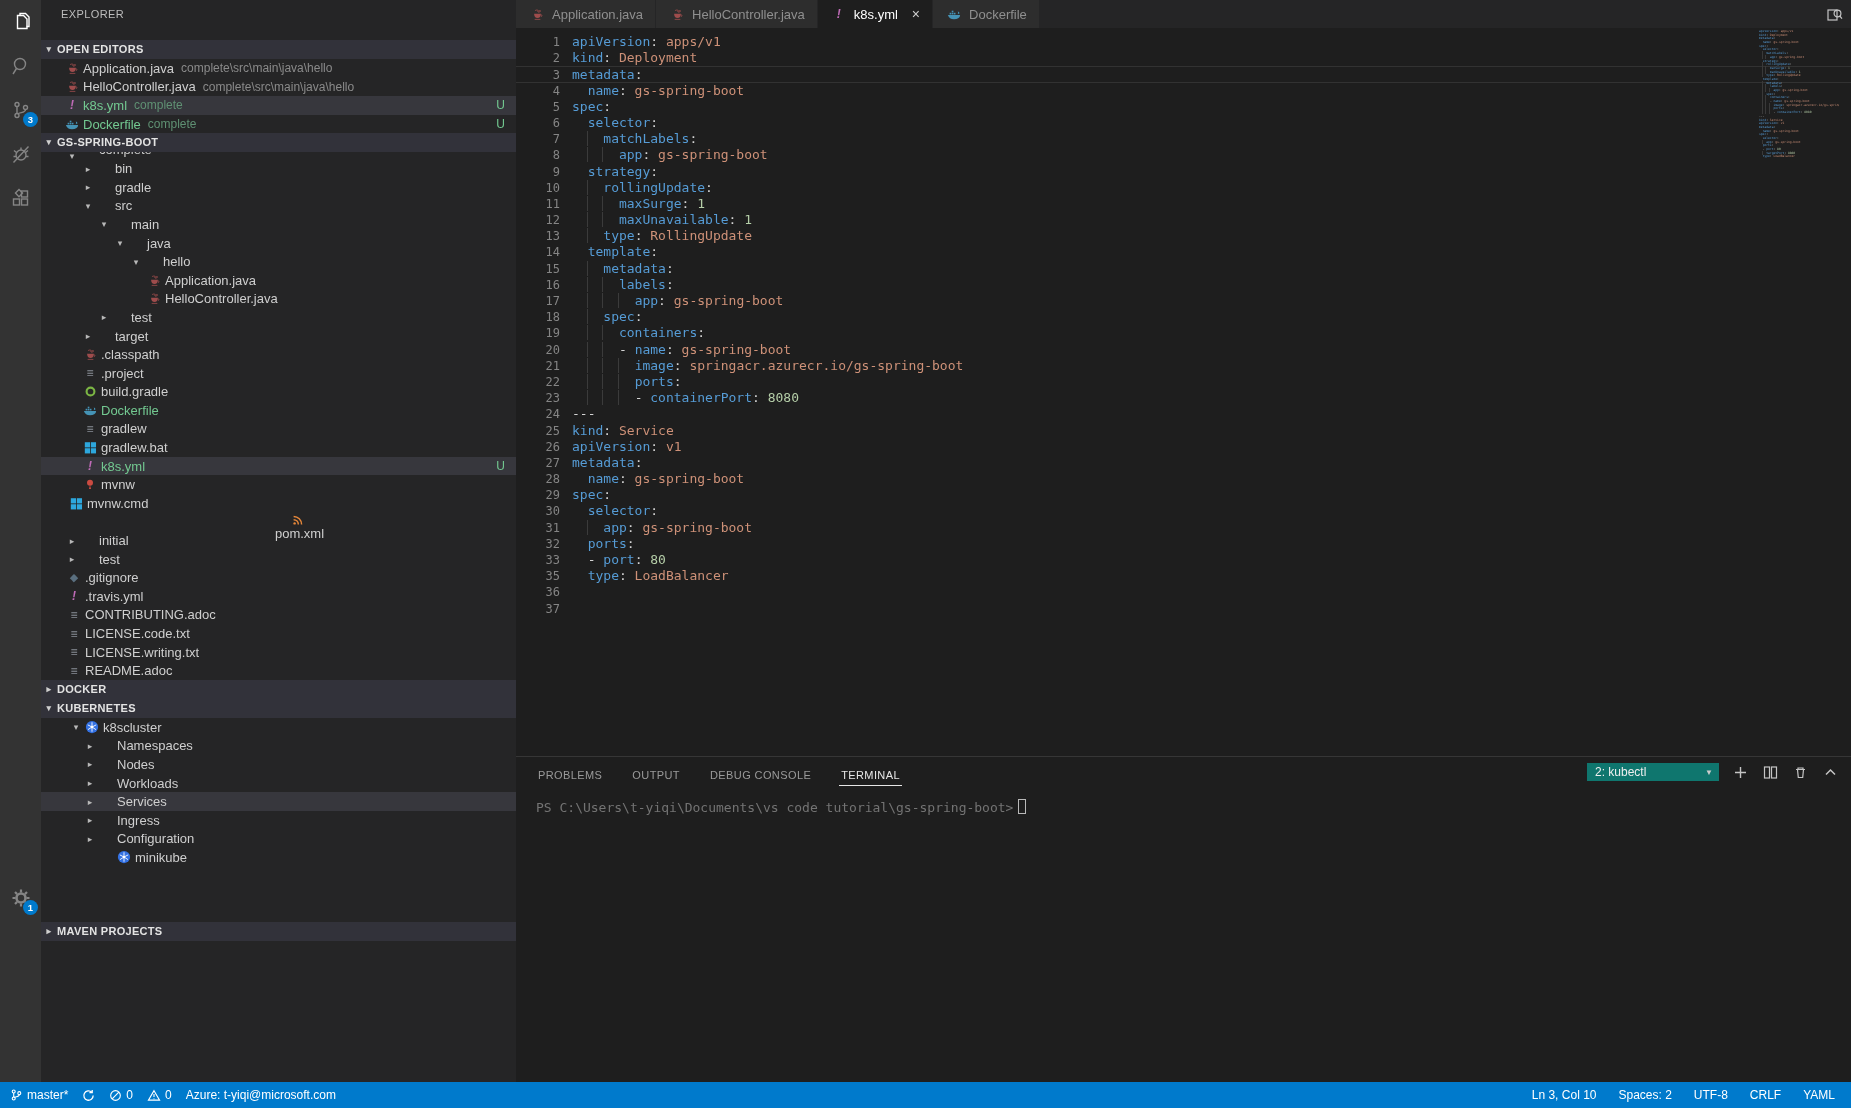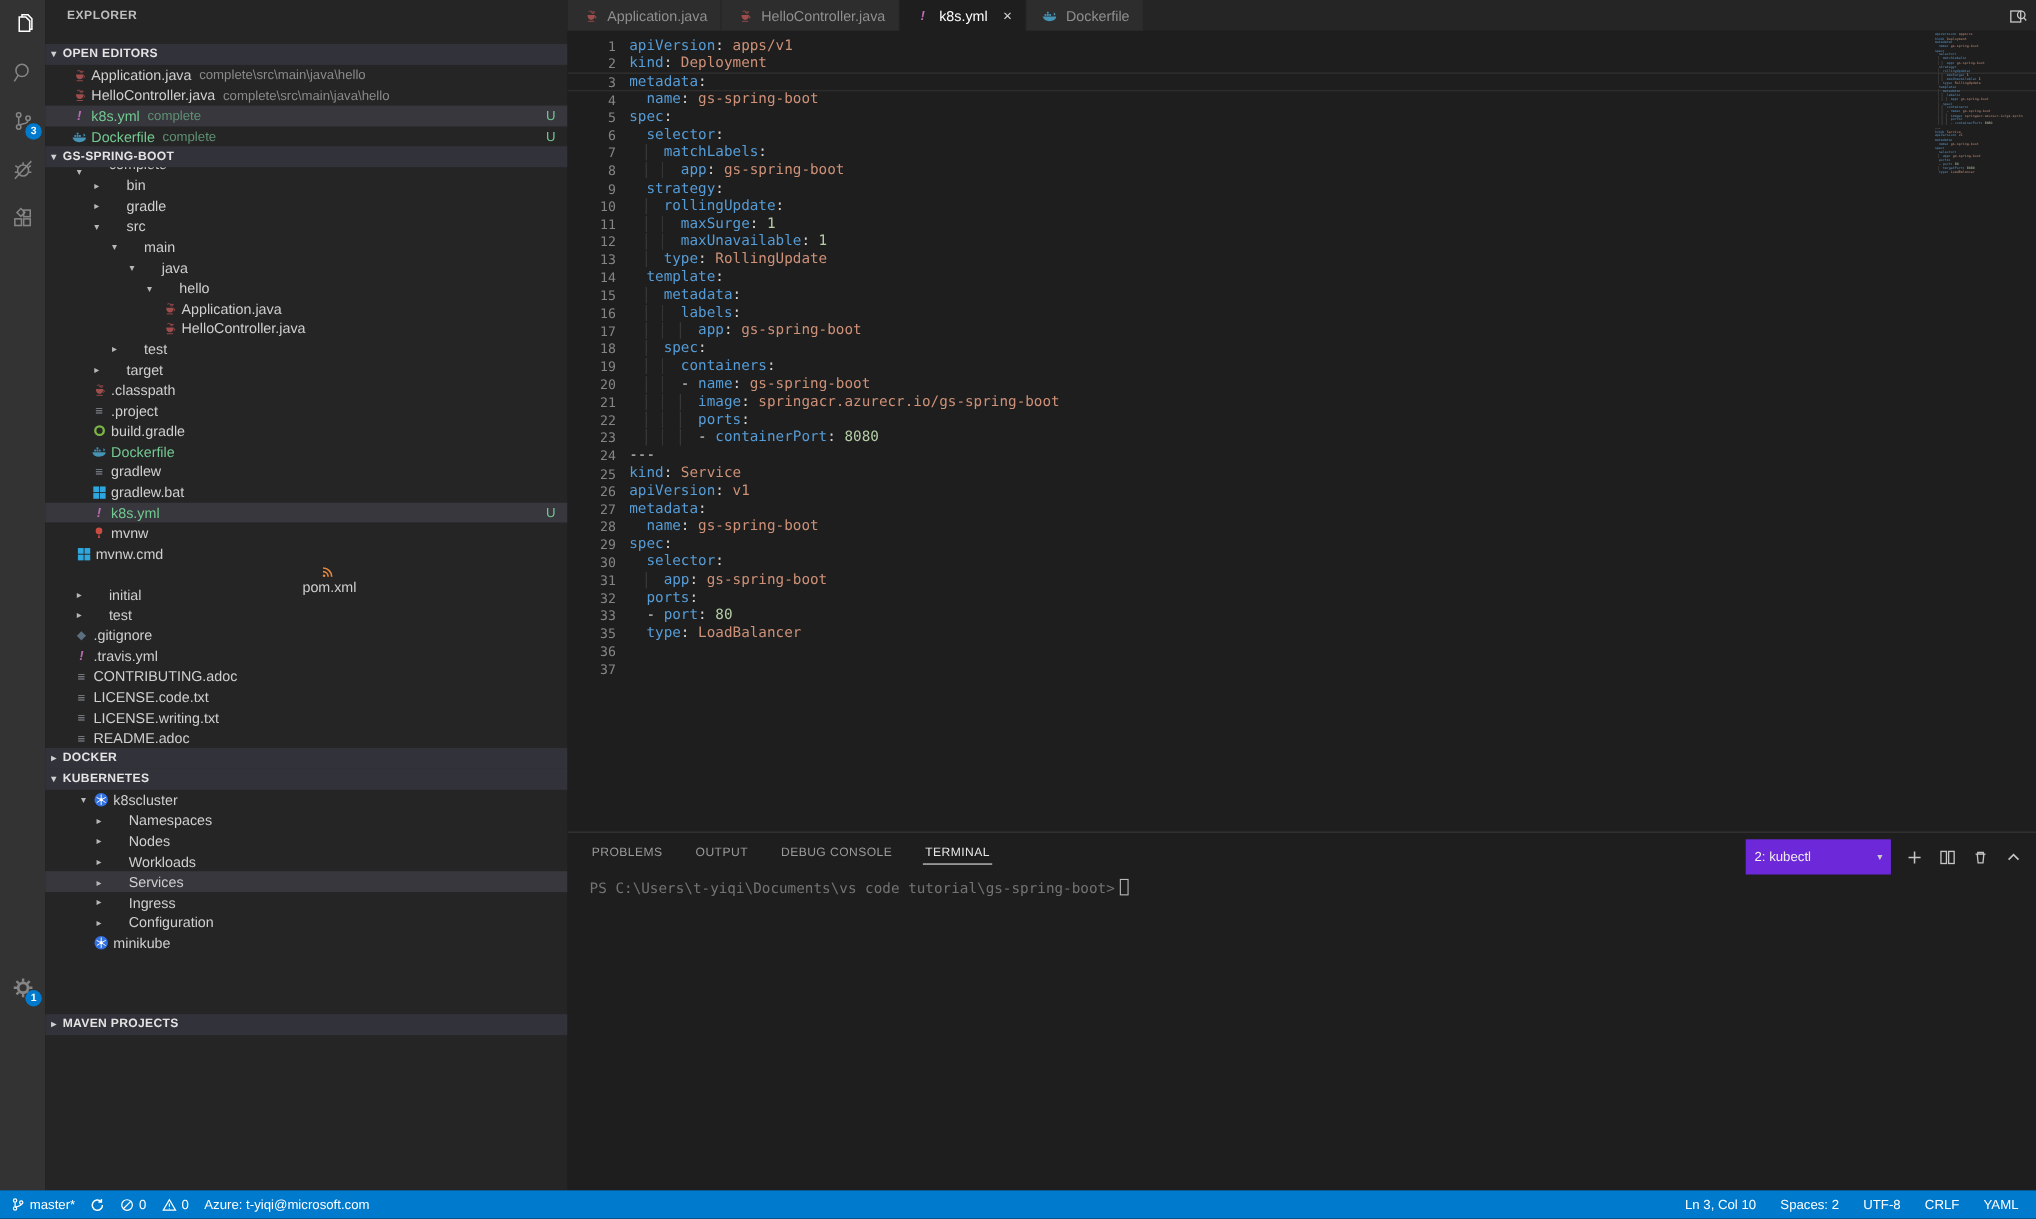--- a/index.html
+++ b/index.html
@@ -11,21 +11,21 @@
   .activity-bar { width:41px; background:#333333; position:relative; flex:none; display:flex; flex-direction:column; align-items:center; }
   .ab-item { width:41px; height:44px; display:flex; align-items:center; justify-content:center; position:relative; cursor:pointer; }
   .ab-item svg { stroke:#858585; fill:none; stroke-width:1.4; }
   .ab-item.active svg { stroke:#ffffff; }
   .ab-badge { position:absolute; right:3px; bottom:5px; min-width:15px; height:15px; border-radius:50%;
               background:#007acc; color:#fff; font-size:9.5px; line-height:15px; text-align:center; font-weight:bold; }
   .ab-settings { position:absolute; bottom:162px; left:0; }
 
   
   .sidebar { width:475px; background:#252526; flex:none; position:relative; color:#cccccc; font-size:13px; overflow:hidden; }
-  .sb-title { height:40px; line-height:28px; padding-left:20px; font-size:11px; color:#bdbdbd; letter-spacing:.4px;font-weight:bold; }
+  .sb-title { height:40px; line-height:28px; padding-left:20px; font-size:11px; color:#bdbdbd; letter-spacing:.4px; }
   .sec-header { height:19px; line-height:19px; background:#32323a; font-size:11px; font-weight:bold; color:#e3e3e3;
                 letter-spacing:.3px; display:flex; align-items:center; cursor:pointer; }
   .sec-header .twisty { width:16px; text-align:center; font-size:9px; color:#cfcfcf; }
   .rows { width:100%; }
   .row { height:18.6px; display:flex; align-items:center; position:relative; cursor:pointer; white-space:nowrap; }
   .row.selected { background:#37373d; }
   .row .twisty { width:14px; flex:none; text-align:center; font-size:9px; color:#b8b8b8; }
   .row .fi, .fi { width:18px; flex:none; display:inline-flex; align-items:center; justify-content:center; }
   .row .label { margin-left:2px; color:#cfcfcf; }
   .row.green .label { color:#73c991; }
@@ -62,21 +62,21 @@
   .minimap { position:absolute; top:2px; right:12px; width:92px; font-family:"DejaVu Sans Mono", monospace;
              font-size:3px; line-height:3.7px; white-space:pre; overflow:hidden; opacity:.95; }
   .minimap .code-line { height:3.7px; }
 
   
   .panel { flex:1; background:#1e1e1e; border-top:1px solid rgba(128,128,128,.25); position:relative; }
   .panel-tabs { height:34px; display:flex; align-items:center; padding-left:20px; gap:26px; }
   .ptab { font-size:11px; letter-spacing:.4px; color:#9a9a9a; cursor:pointer; padding:6px 2px 4px; }
   .ptab.active { color:#e7e7e7; border-bottom:1px solid #e7e7e7; }
   .panel-actions { position:absolute; right:12px; top:6px; display:flex; align-items:center; gap:12px; }
-  .term-select { width:132px; height:32px; background:#6d28d9; color:#efefef; font-size:12px; display:flex;
+  .term-select { width:132px; height:18px; background:#0f766e; color:#efefef; font-size:12px; display:flex;
                  align-items:center; padding:0 6px 0 8px; cursor:pointer; }
   .term-select .arrow { margin-left:auto; font-size:8px; color:#cccccc; }
   .pa-icon { width:18px; height:18px; display:flex; align-items:center; justify-content:center; cursor:pointer; }
   .pa-icon svg { stroke:#c5c5c5; fill:none; stroke-width:1.2; }
   .terminal { padding:8px 0 0 20px; font-family:"DejaVu Sans Mono", monospace; font-size:13px; color:#737373; }
   .term-cursor { display:inline-block; width:8px; height:15px; border:1px solid #b9b9b9; margin-left:5px; vertical-align:-2px; }
 
   
   .status-bar { height:26px; background:#007acc; display:flex; align-items:center; color:#ffffff; font-size:12px; }
   .sb-left { display:flex; align-items:center; gap:14px; padding-left:10px; }
@@ -451,21 +451,21 @@
         <div class="row" style="padding-left: 42px;">
           <span class="twisty">▸</span>
           <span class="fi"></span>
           <span class="label">Ingress</span>
         </div>
         <div class="row" style="padding-left: 42px;">
           <span class="twisty">▸</span>
           <span class="fi"></span>
           <span class="label">Configuration</span>
         </div>
-        <div class="row" style="padding-left: 28px;">
+        <div class="row" style="padding-left: 28px; margin-left: 32px;">
           <span class="twisty"></span>
           <span class="fi">
             <svg width="14" height="14" viewBox="0 0 16 16">
               <circle cx="8" cy="8" r="7" fill="#3371e3"></circle>
               <g stroke="#fff" stroke-width="1">
                 <path d="M8 8V2.6M8 8l4.8-2.4M8 8l4.6 3M8 8v5.4M8 8l-4.6 3M8 8L3.2 5.6"></path>
               </g>
               <circle cx="8" cy="8" r="1.5" fill="#fff"></circle>
             </svg>
           </span>

